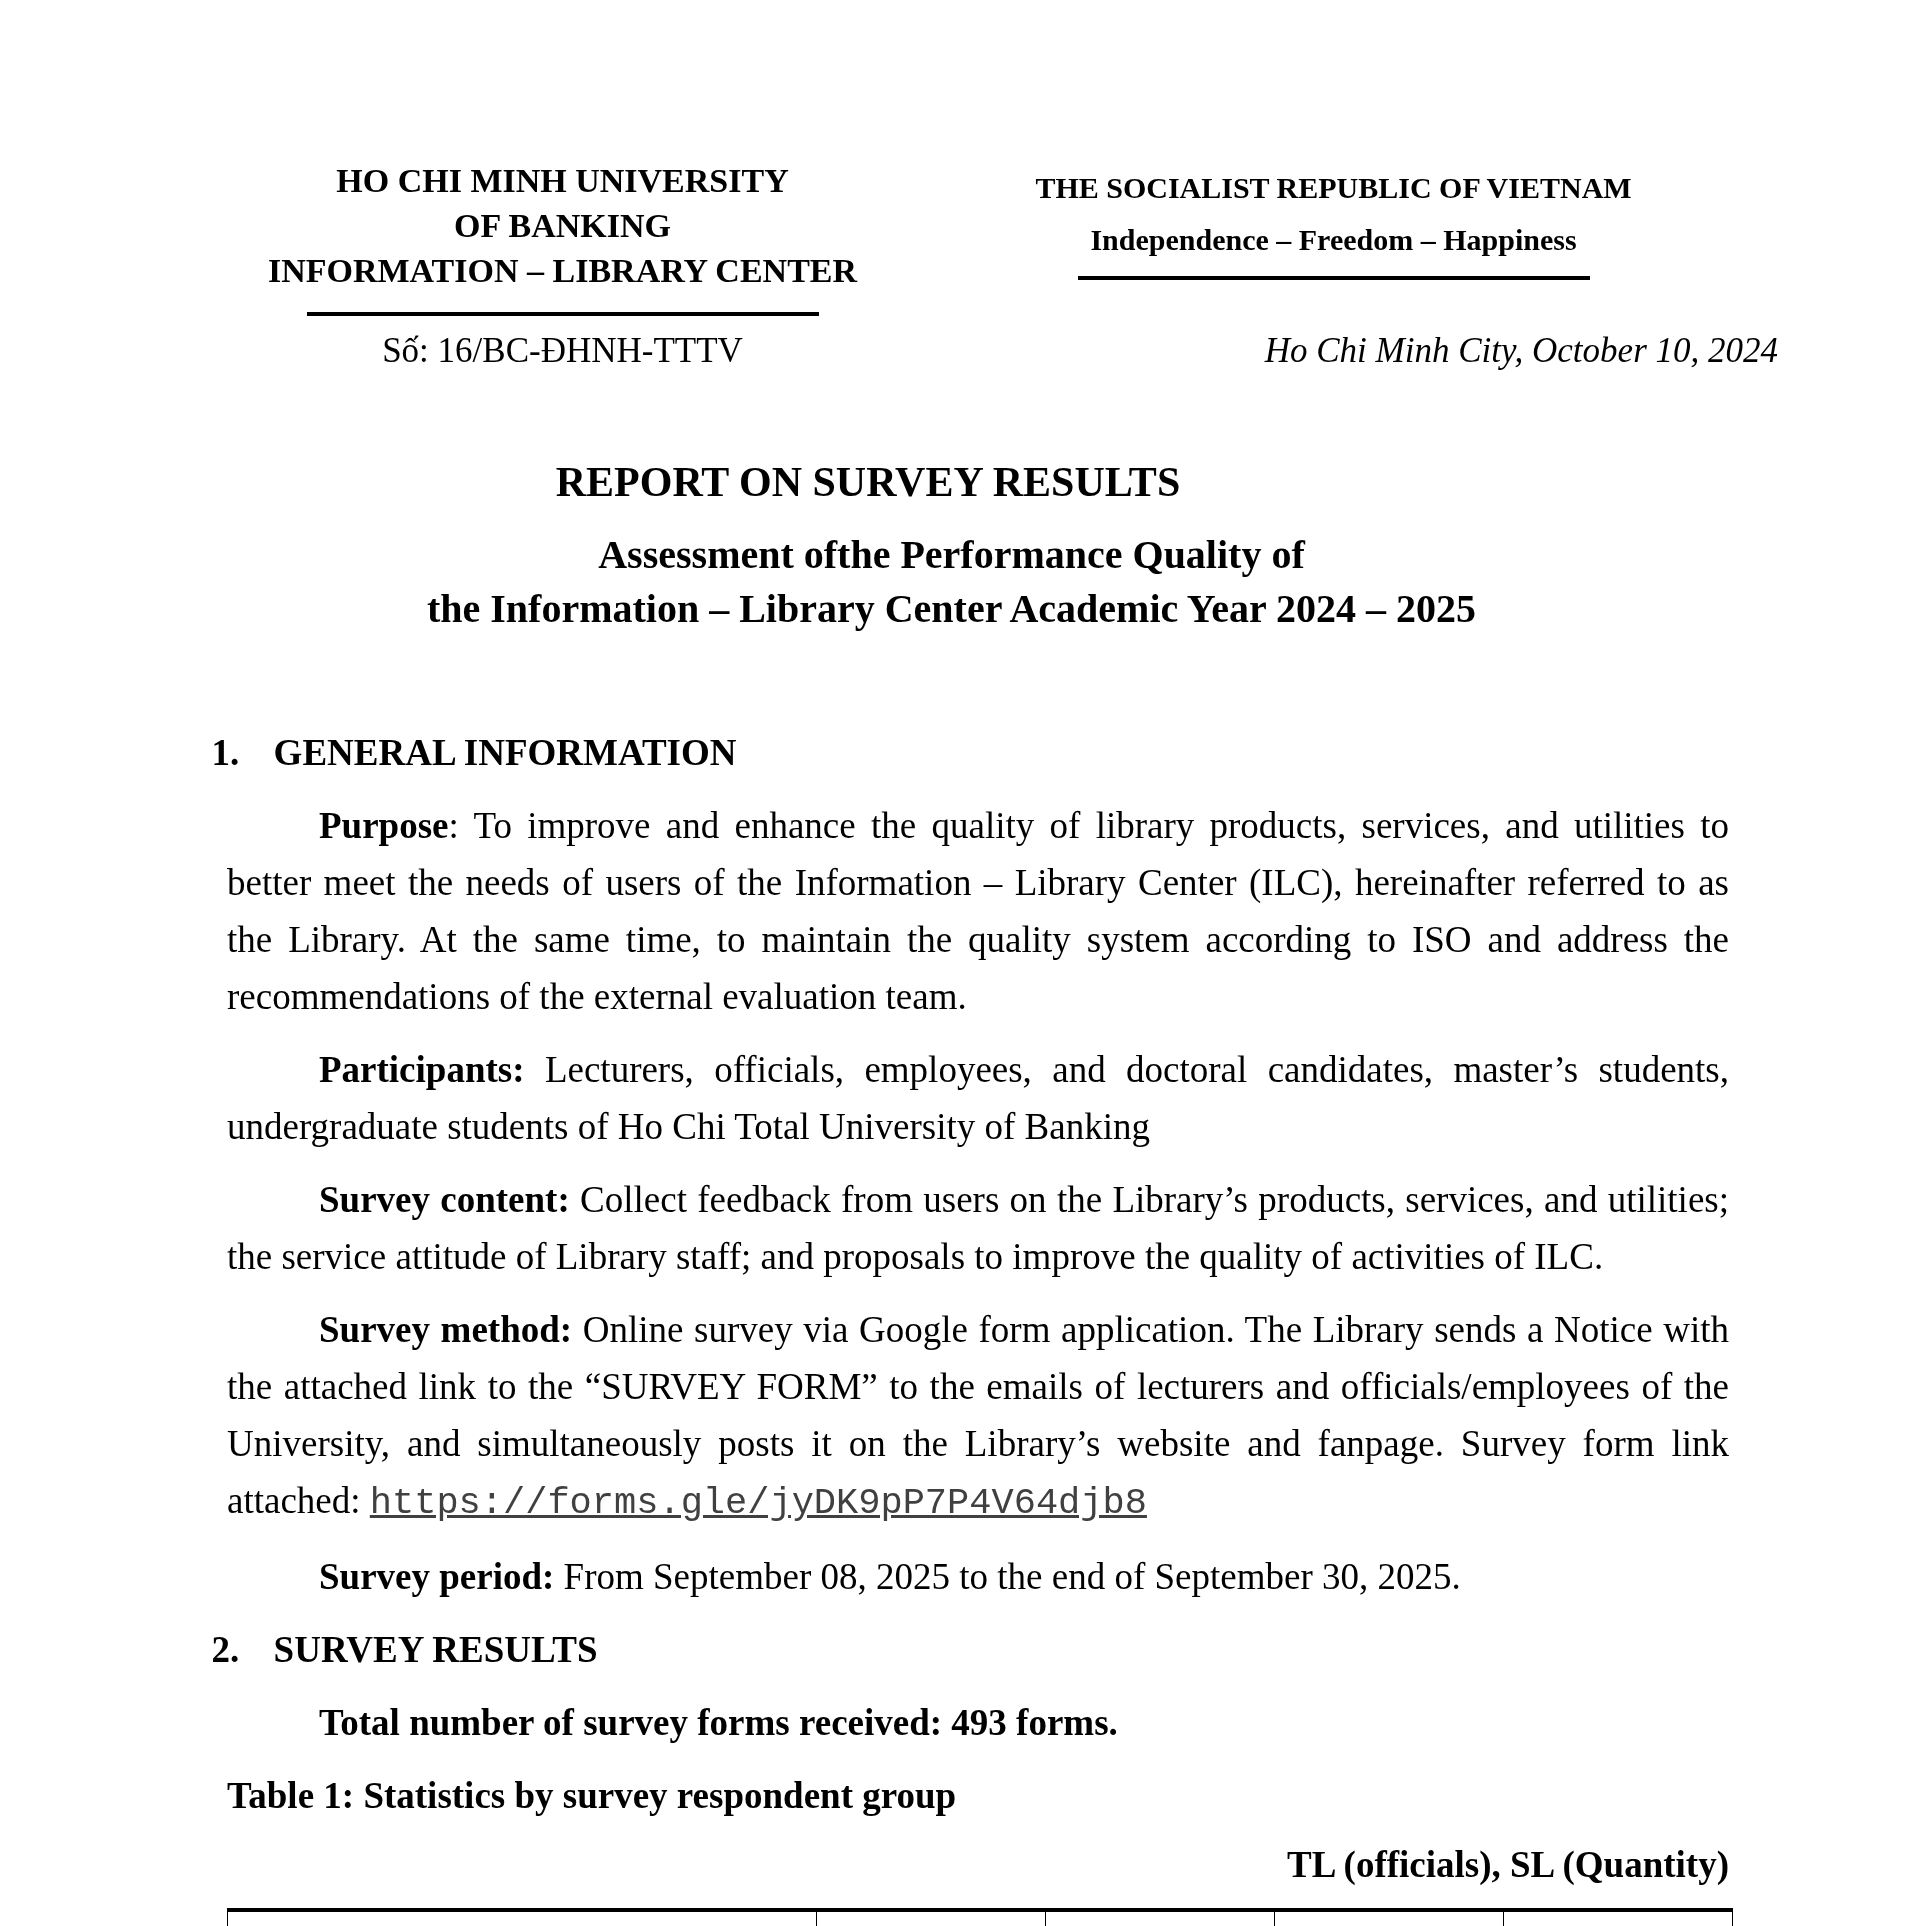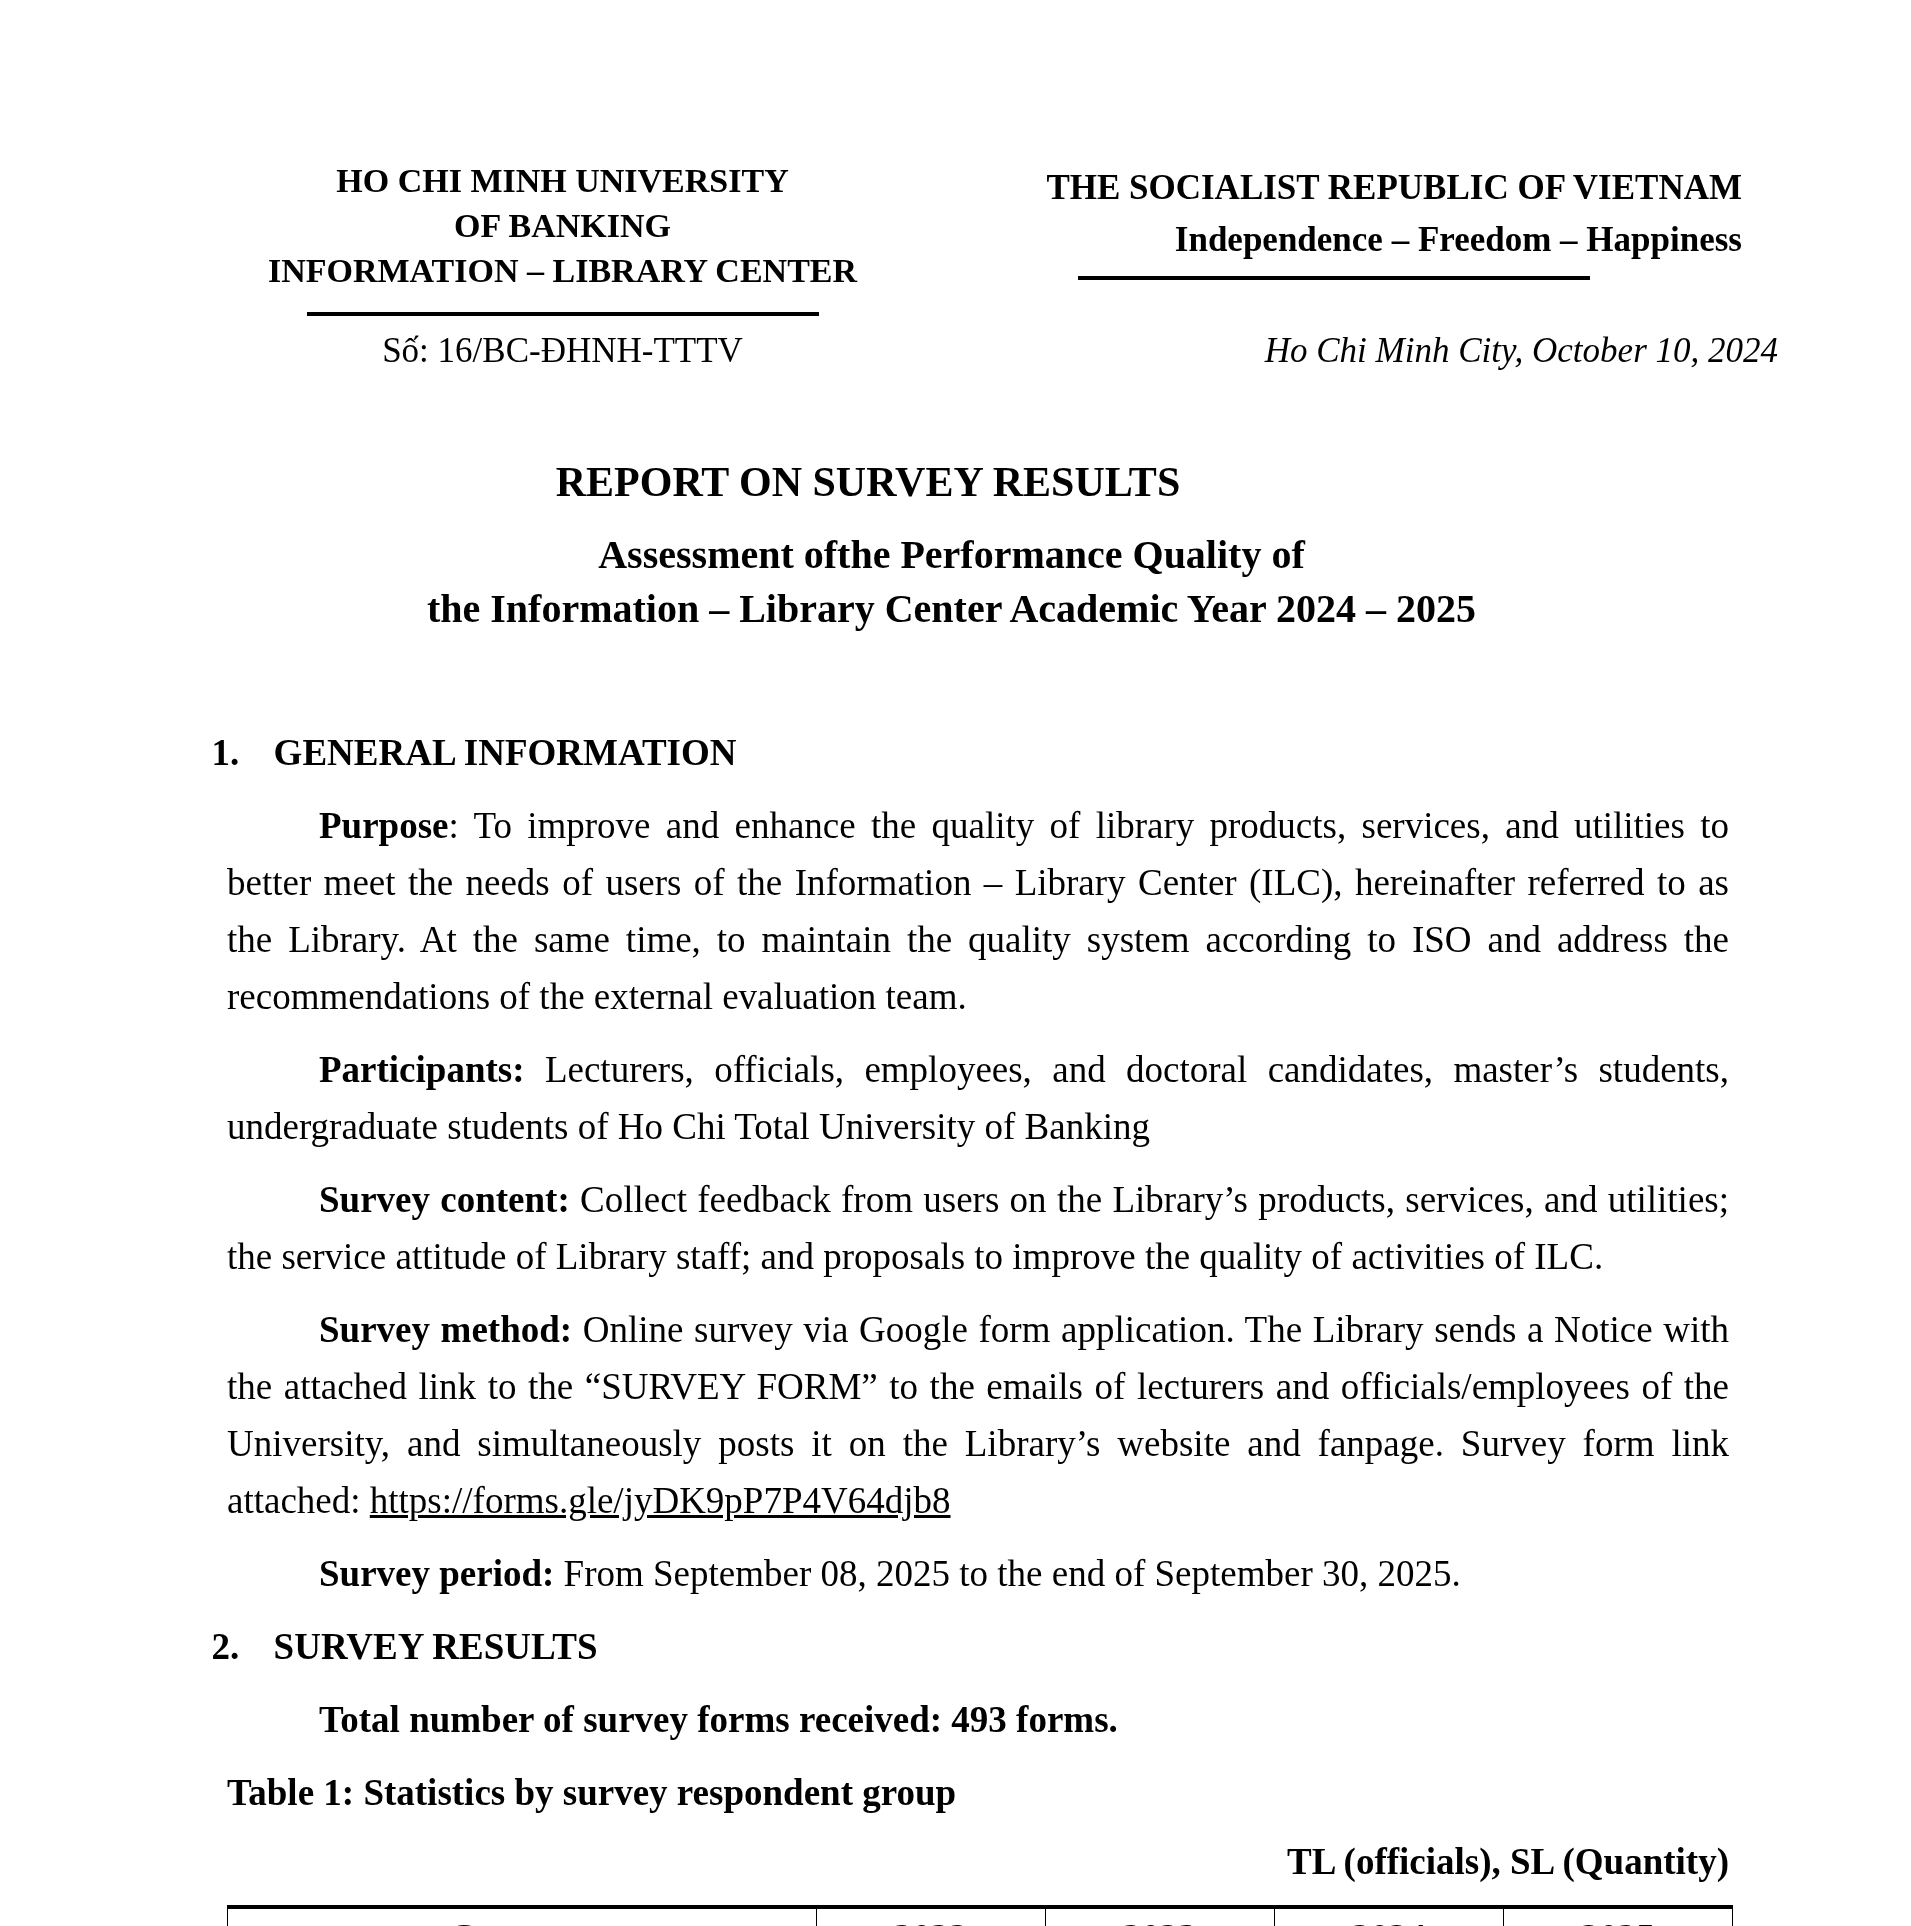--- a/index.html
+++ b/index.html
@@ -6,41 +6,41 @@
   body {
     width: 1911px; height: 2702px; position: relative; overflow: hidden;
     font-family: "Liberation Serif", "DejaVu Serif", serif; color: #000000;
   }
   .page { position: absolute; left: 0; top: 0; width: 1911px; height: 2702px; }
 
   
   .hdr-left { position: absolute; left: 216px; top: 158px; width: 693px; text-align: center;
     font-weight: bold; font-size: 34px; line-height: 45px; }
   .hdr-left .rule { width: 512px; height: 3.5px; background: #000; margin: 19px auto 0 auto; }
-  .hdr-right { position: absolute; left: 925px; top: 162px; width: 817px; text-align: right;
-    font-weight: bold; font-size: 35px; line-height: 52px; }
+  .hdr-right { position: absolute; left: 925px; top: 162px; width: 817px; text-align: center;
+    font-weight: bold; font-size: 30px; line-height: 52px; }
   .hdr-right .rule { width: 512px; height: 3.5px; background: #000; margin: 10px auto 0 auto; }
   .docno { position: absolute; left: 216px; top: 326px; width: 693px; text-align: center;
     font-size: 35px; line-height: 50px; }
   .docdate { position: absolute; left: 969px; top: 326px; width: 809px; text-align: right;
     font-size: 35px; line-height: 50px; font-style: italic; }
 
   
   .title { position: absolute; left: 0; top: 455px; width: 1736px; text-align: center;
     font-weight: bold; font-size: 42px; line-height: 54px; }
   .subtitle { position: absolute; left: 0; top: 528px; width: 1903px; text-align: center;
     font-weight: bold; font-size: 40px; line-height: 54px; }
 
   
   .body { position: absolute; left: 227px; top: 724px; width: 1502px; font-size: 37px; line-height: 57px; }
   .h1 { font-weight: bold; font-size: 37px; margin: 0 0 16px 0; }
   .h1 .num { display: inline-block; width: 62px; margin-left: -15.4px; }
   .para { text-align: justify; text-indent: 92px; margin: 0 0 16px 0; }
   .para b { font-weight: bold; }
-  .link { text-decoration: underline; color: #000000; }
+  .link { text-decoration: underline; color: #404040; font-family: Liberation Mono, monospace; }
   .boldline { font-weight: bold; text-indent: 92px; margin: 0 0 16px 0; }
   .caption { font-weight: bold; margin: 0 0 11.6px 0; }
   .unit { font-weight: bold; text-align: right; margin: 0 0 15.4px 0; }
 
   
   table.t1 { border-collapse: collapse; width: 1506px; font-size: 37px; line-height: 57px; }
   table.t1 td, table.t1 th { border: 1.5px solid #000; padding: 0 11.6px; vertical-align: middle; }
   table.t1 th { font-weight: bold; text-align: center; }
   table.t1 tr.thick-top td, table.t1 tr.thick-top th { border-top: 4.6px solid #000; }
 </style>

